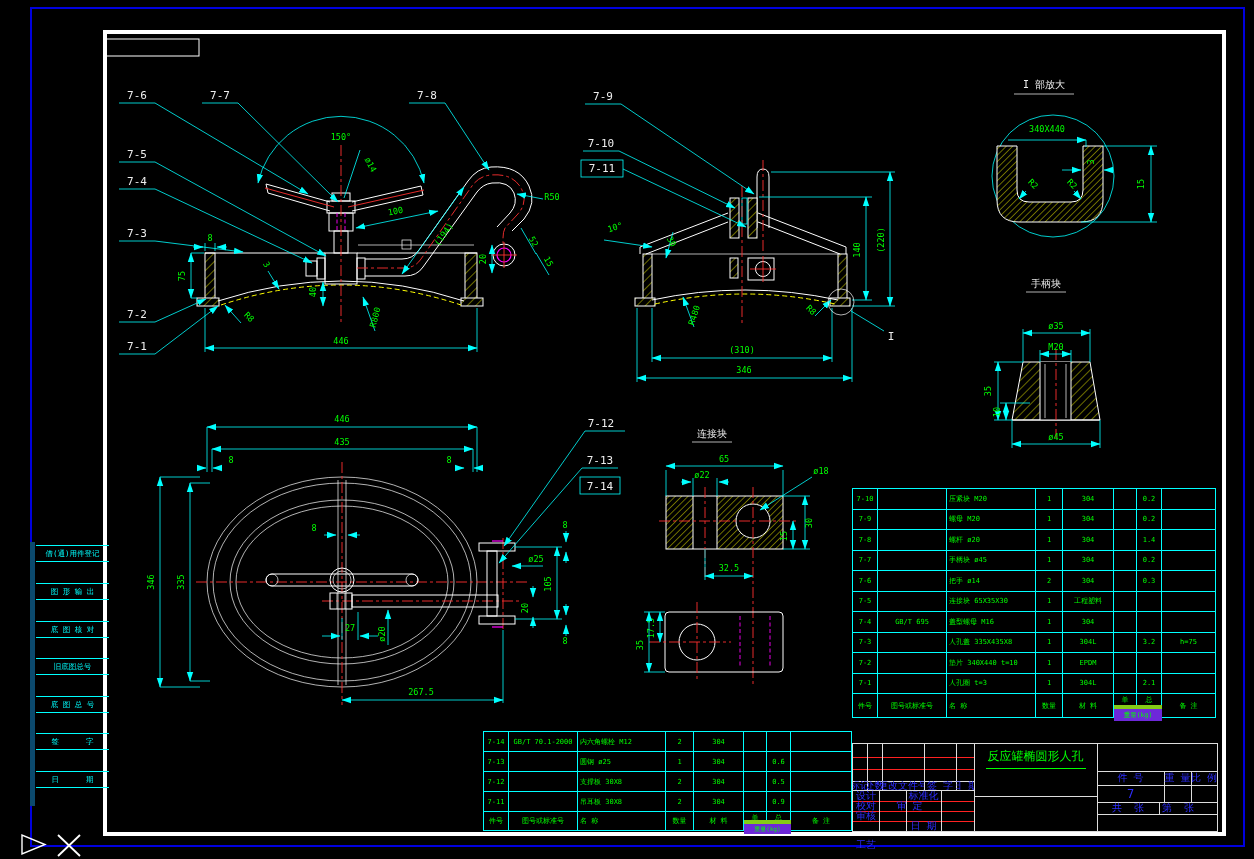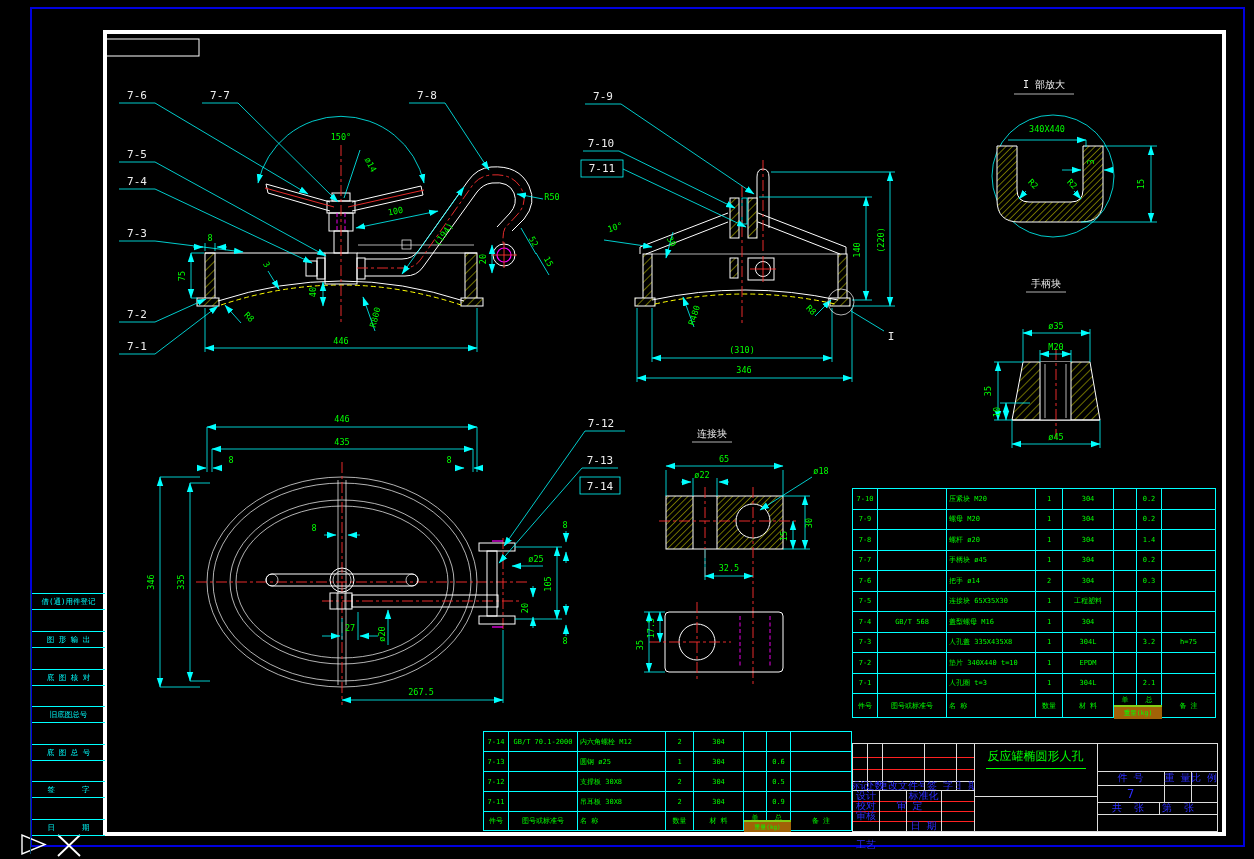--- a/index.html
+++ b/index.html
@@ -22,23 +22,23 @@
   .bom{position:absolute;display:grid;background:#000;border-top:1px solid #0ff;border-left:1px solid #0ff;z-index:2}
   .bom .cell{border-right:1px solid #0ff;border-bottom:1px solid #0ff;color:#0f0;
     font:7px "DejaVu Sans Mono",monospace;display:flex;align-items:center;justify-content:center;
     overflow:hidden;white-space:nowrap}
   .bom .c2{justify-content:flex-start;padding-left:2px}
   .bom .hdr.c5,.bom .hdr.c6{align-items:flex-start;padding-top:1px}
   #bom-right{left:852px;top:488px;grid-template-columns:25px 69px 89px 27px 51px 23px 25px 54px;
     grid-template-rows:repeat(10,20.5px) 24px}
   #bom-bottom{left:483px;top:731px;grid-template-columns:25px 69px 88px 28px 50px 23px 24px 61px;
     grid-template-rows:repeat(4,20px) 19px}
-  .wover{position:absolute;background:#a16207;border-top:2px solid #84cc16;color:#0f0;
+  .wover{position:absolute;background:#6d28d9;border-top:4px solid #84cc16;color:#0f0;
     font:6.5px "DejaVu Sans Mono",monospace;display:flex;align-items:center;justify-content:center;z-index:3}
-  #margin-strip{position:absolute;left:30px;top:590px;width:74px;height:264px;border-left:1px solid #0c4a6e;z-index:2}
+  #margin-strip{position:absolute;left:30px;top:542px;width:74px;height:264px;border-left:5px solid #0c4a6e;z-index:2}
   .ml{position:absolute;left:1px;right:0;height:15px;border-top:1px solid #0ff;border-bottom:1px solid #0ff;
     color:#0ff;font-size:7.5px;display:flex;align-items:center;justify-content:center;white-space:pre}
   #tb{position:absolute;left:852px;top:743px;width:364px;height:87px;border:1px solid #ddd;z-index:2;background:#000}
   .tl{position:absolute;background:#ddd}
   .rl{position:absolute;background:#ff2222;height:1px}
   .tbt{position:absolute;color:#2d2dff;font-size:10px;display:flex;align-items:center;justify-content:center;white-space:pre;overflow:hidden}
   .tgt{position:absolute;color:#00ff00;font-size:12px;display:flex;align-items:center;justify-content:center;white-space:pre}
   .tgl{position:absolute;background:#00ff00;height:1px}
 </style>
 </head>
@@ -479,21 +479,21 @@
       <div class="cell c7"></div>
       <div class="cell c0">7-5</div>
       <div class="cell c1"></div>
       <div class="cell c2">连接块 65X35X30</div>
       <div class="cell c3">1</div>
       <div class="cell c4">工程塑料</div>
       <div class="cell c5"></div>
       <div class="cell c6"></div>
       <div class="cell c7"></div>
       <div class="cell c0">7-4</div>
-      <div class="cell c1">GB/T 568</div>
+      <div class="cell c1">GB/T 695</div>
       <div class="cell c2">盖型螺母 M16</div>
       <div class="cell c3">1</div>
       <div class="cell c4">304</div>
       <div class="cell c5"></div>
       <div class="cell c6"></div>
       <div class="cell c7"></div>
       <div class="cell c0">7-3</div>
       <div class="cell c1"></div>
       <div class="cell c2">人孔盖 335X435X8</div>
       <div class="cell c3">1</div>

